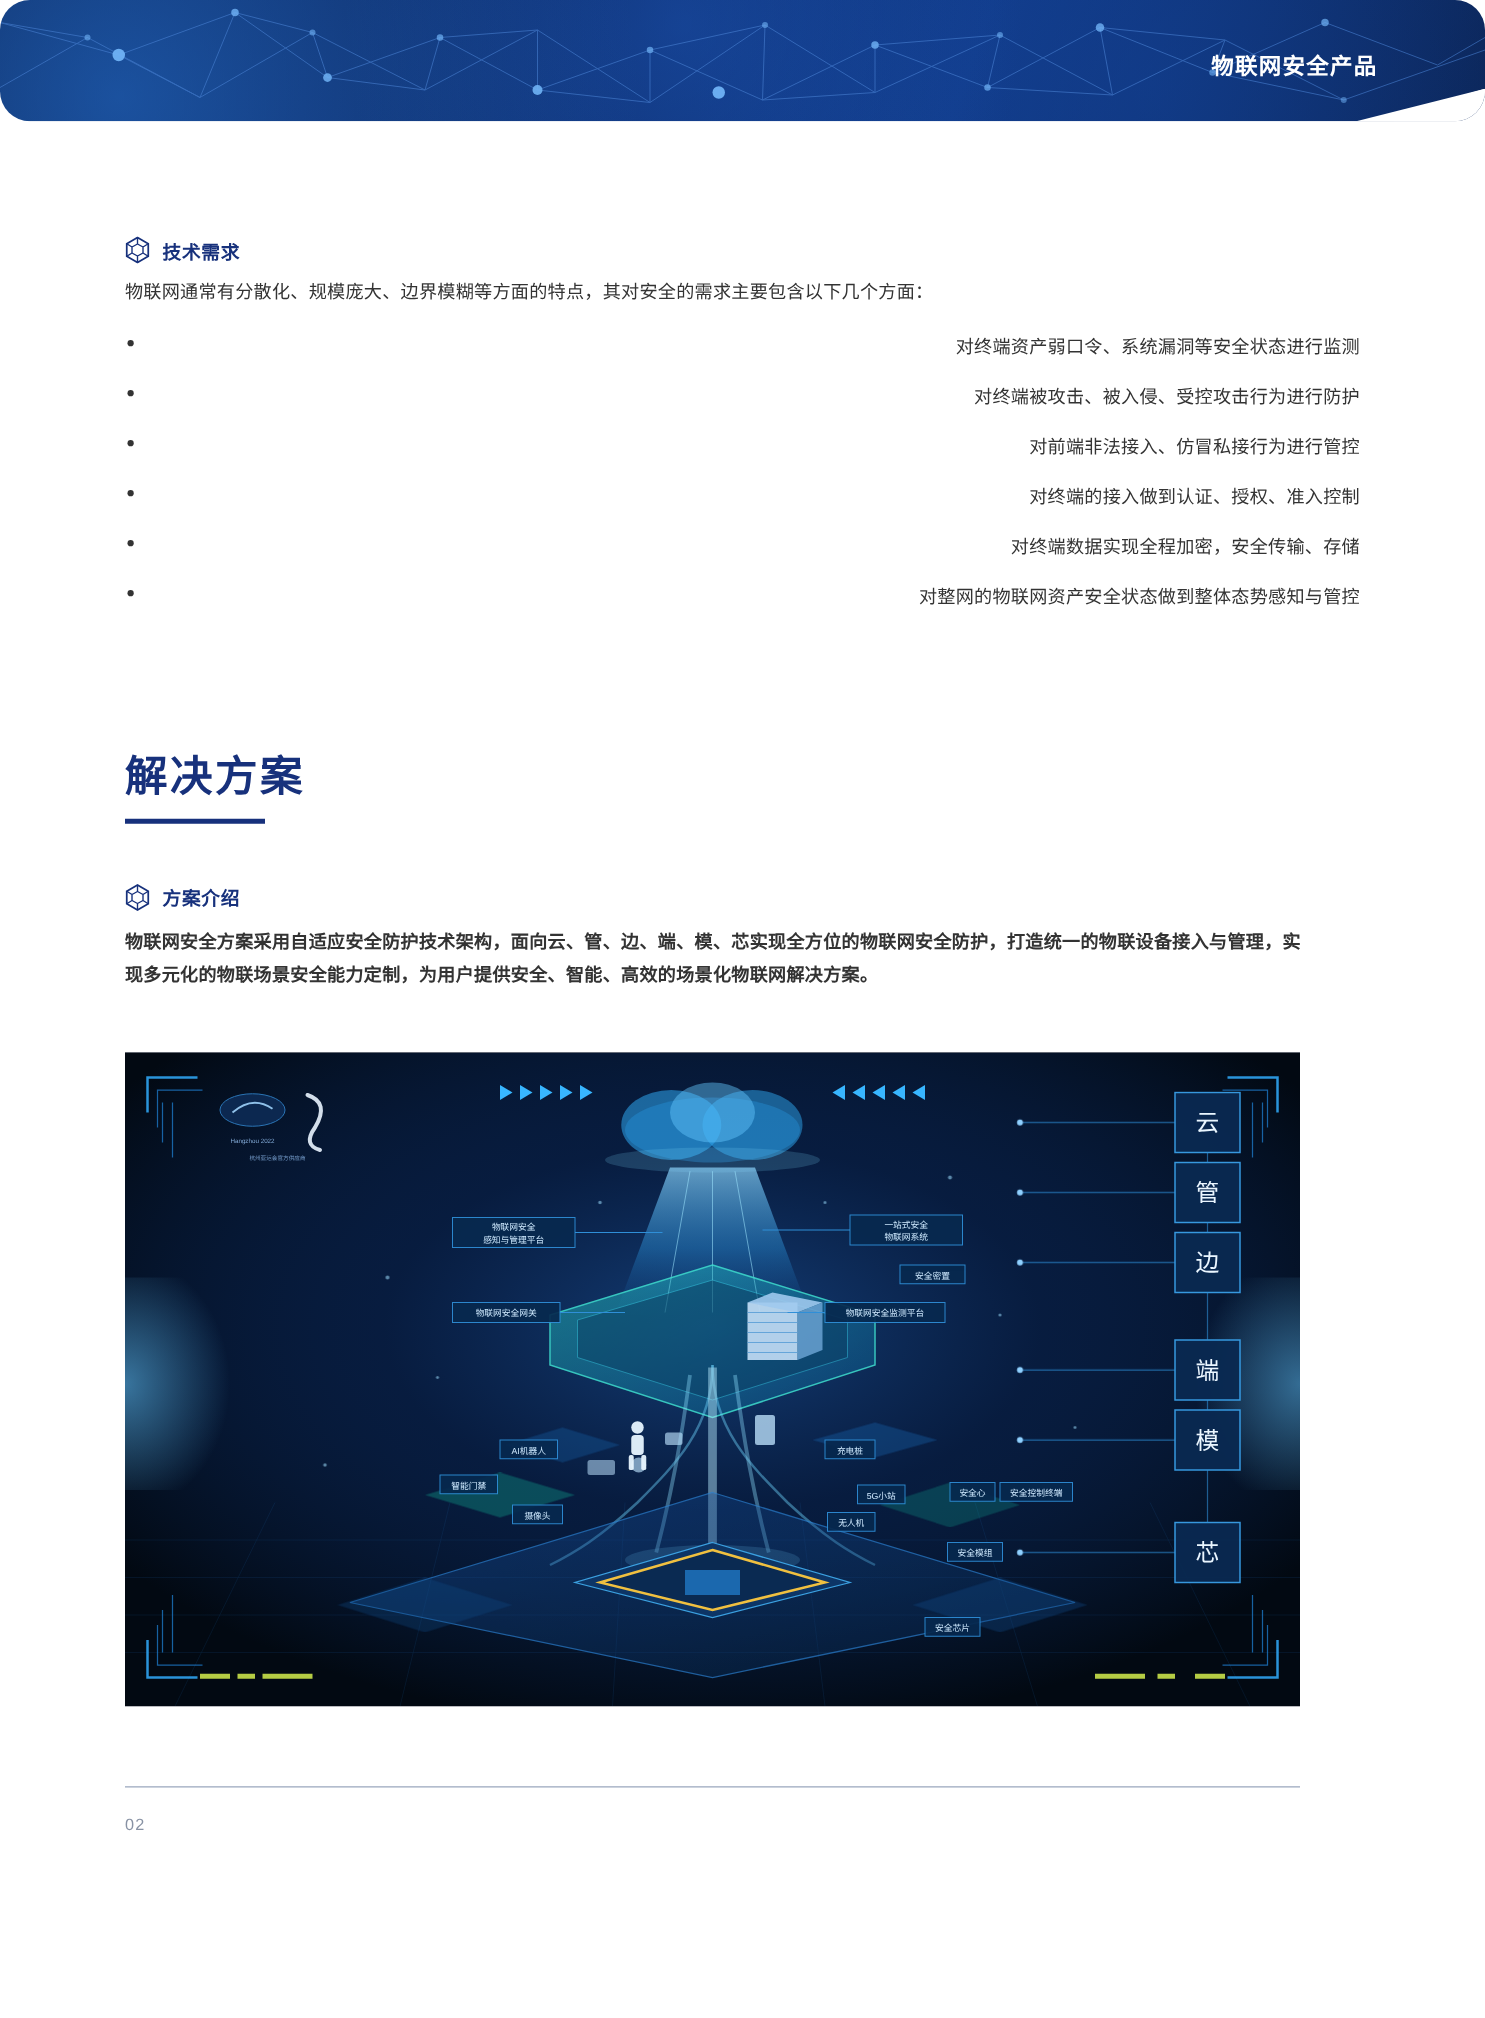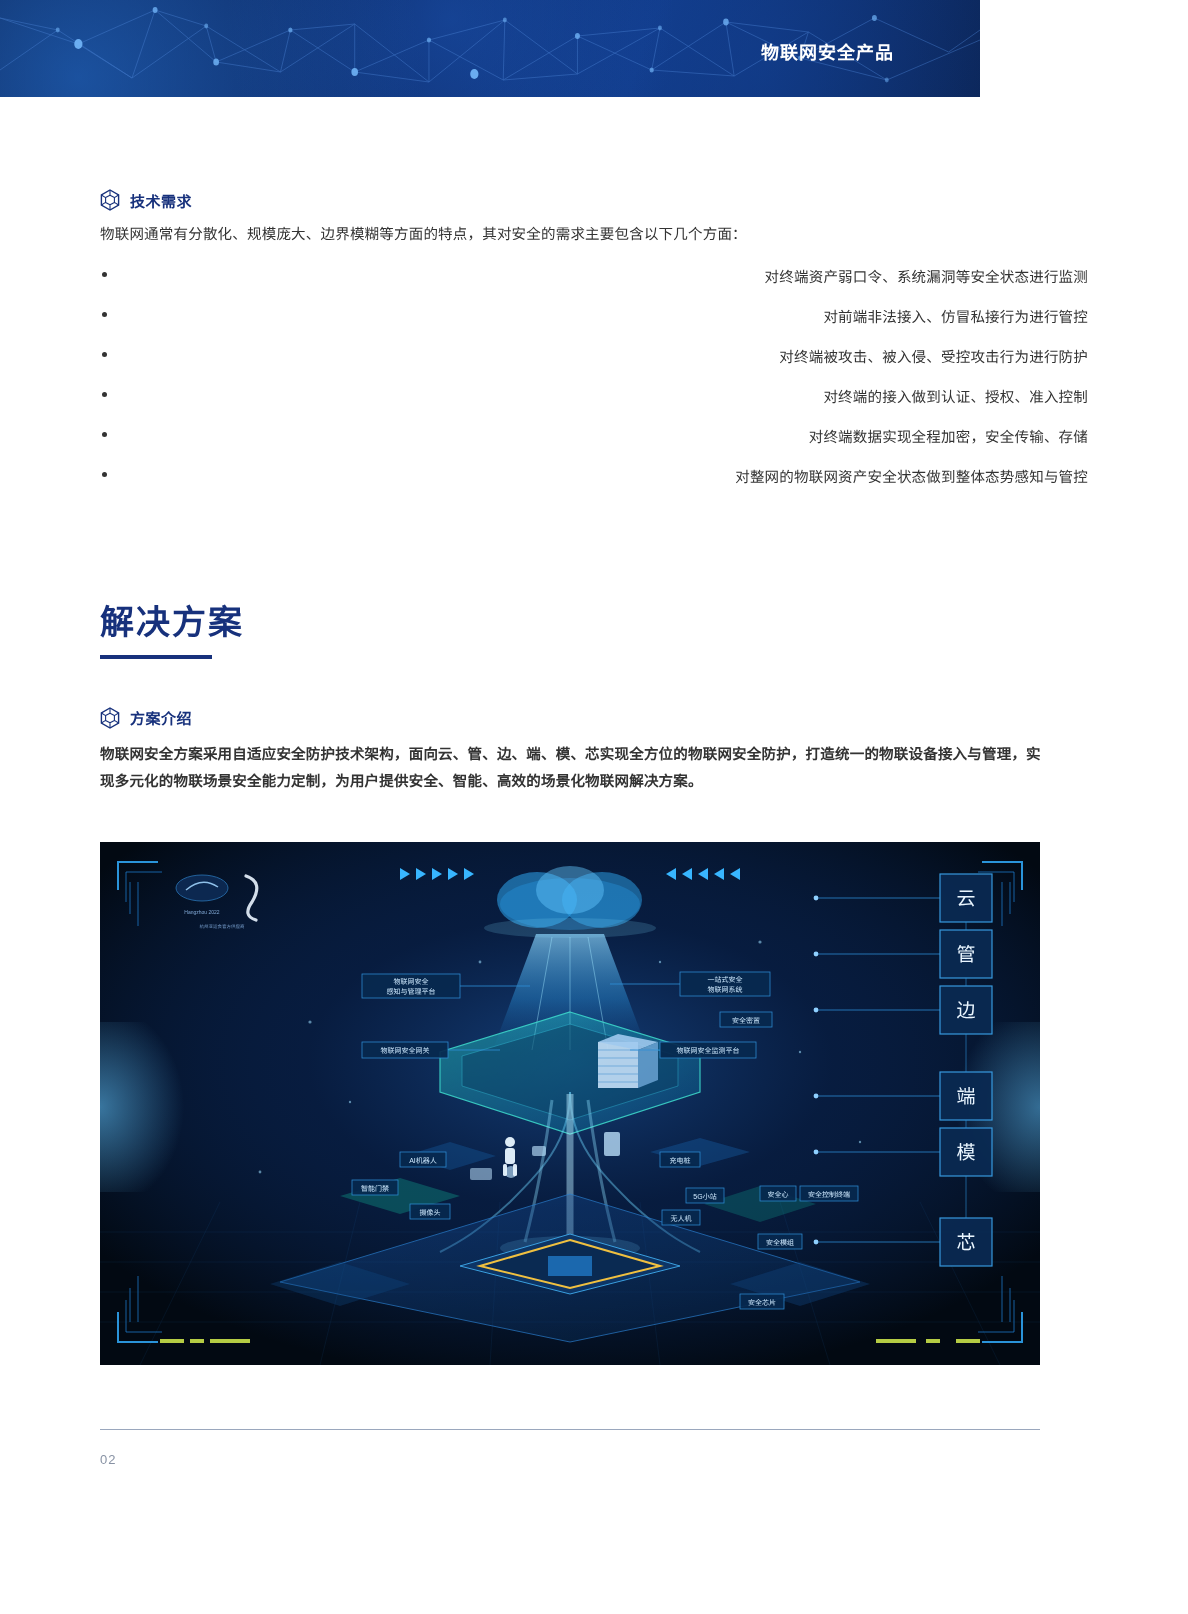--- a/index.html
+++ b/index.html
@@ -12,28 +12,29 @@
     height: 1614px;
     position: relative;
     font-family: "Liberation Sans", "DejaVu Sans", sans-serif;
     color: #222;
     overflow: hidden;
   }
 
   
   .header-banner {
     position: relative;
-    width: 980px;
+    width: 1188px;
     height: 97px;
     background:
       radial-gradient(circle at 8% 80%, rgba(40,120,220,0.55) 0%, rgba(40,120,220,0) 38%),
       radial-gradient(circle at 46% 20%, rgba(30,90,190,0.45) 0%, rgba(30,90,190,0) 42%),
       radial-gradient(circle at 78% 70%, rgba(20,70,160,0.45) 0%, rgba(20,70,160,0) 40%),
       linear-gradient(110deg, #0a1f4d 0%, #0d2a66 35%, #113a86 65%, #0b2352 100%);
     overflow: hidden;
+    border-radius: 24px;
   }
   .header-banner .netsvg {
     position: absolute;
     inset: 0;
     width: 100%;
     height: 100%;
   }
   .header-banner .bottom-wedge {
     position: absolute;
     left: 0; bottom: 0;
@@ -203,22 +204,22 @@
         <polygon points="10,1 18.6,6 18.6,16 10,21 1.4,16 1.4,6" fill="none" stroke="#17317c" stroke-width="1.4"></polygon>
         <path d="M10,6.2 L10,1 M10,6.2 L5.6,8.6 M10,6.2 L14.4,8.6 M5.6,8.6 L5.6,13.4 M14.4,8.6 L14.4,13.4 M5.6,13.4 L10,15.8 M14.4,13.4 L10,15.8 M10,15.8 L10,21 M5.6,8.6 L1.4,6 M14.4,8.6 L18.6,6 M5.6,13.4 L1.4,16 M14.4,13.4 L18.6,16" stroke="#17317c" stroke-width="1.1" fill="none"></path>
       </svg>
       <span class="sec-head-text">技术需求</span>
     </div>
 
     <p class="para">物联网通常有分散化、规模庞大、边界模糊等方面的特点，其对安全的需求主要包含以下几个方面：</p>
 
     <ul class="bullets">
       <li>对终端资产弱口令、系统漏洞等安全状态进行监测</li>
+      <li>对终端被攻击、被入侵、受控攻击行为进行防护</li>
       <li>对前端非法接入、仿冒私接行为进行管控</li>
-      <li>对终端被攻击、被入侵、受控攻击行为进行防护</li>
       <li>对终端的接入做到认证、授权、准入控制</li>
       <li>对终端数据实现全程加密，安全传输、存储</li>
       <li>对整网的物联网资产安全状态做到整体态势感知与管控</li>
     </ul>
   </div>
 
   <div class="big-title-wrap">
     <h1 class="big-title">解决方案</h1>
     <div class="big-title-rule"></div>
   </div>

